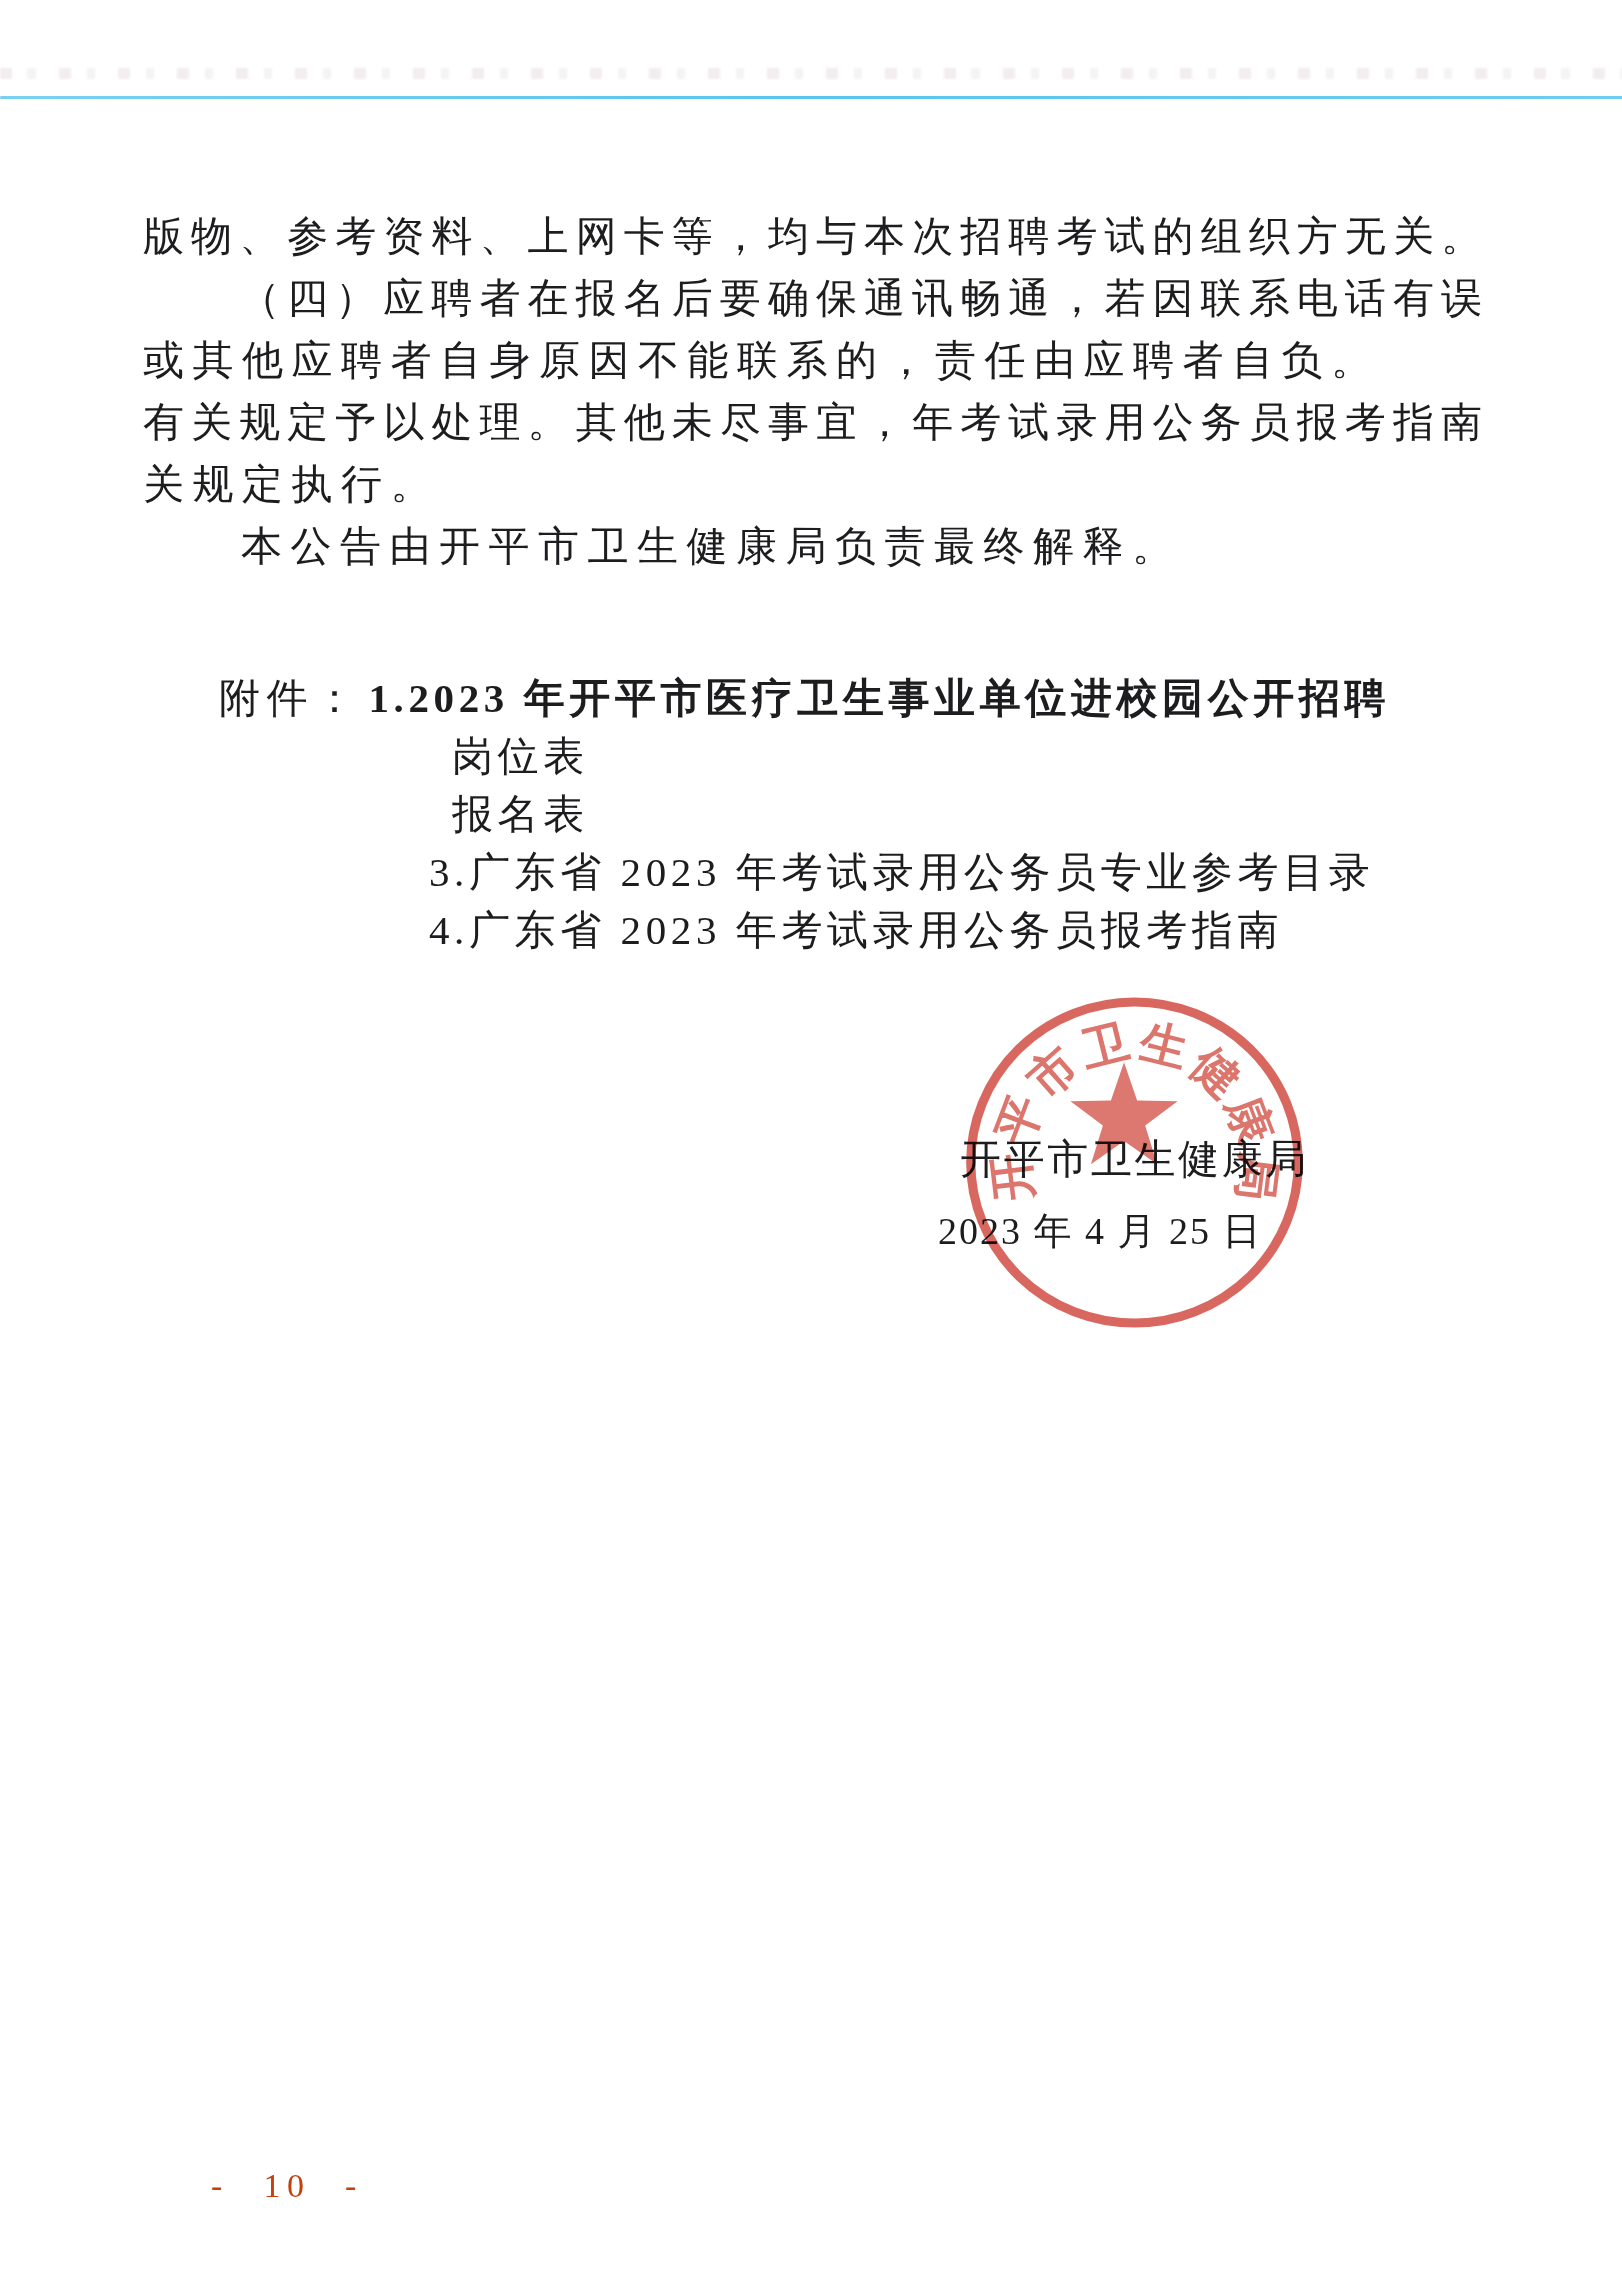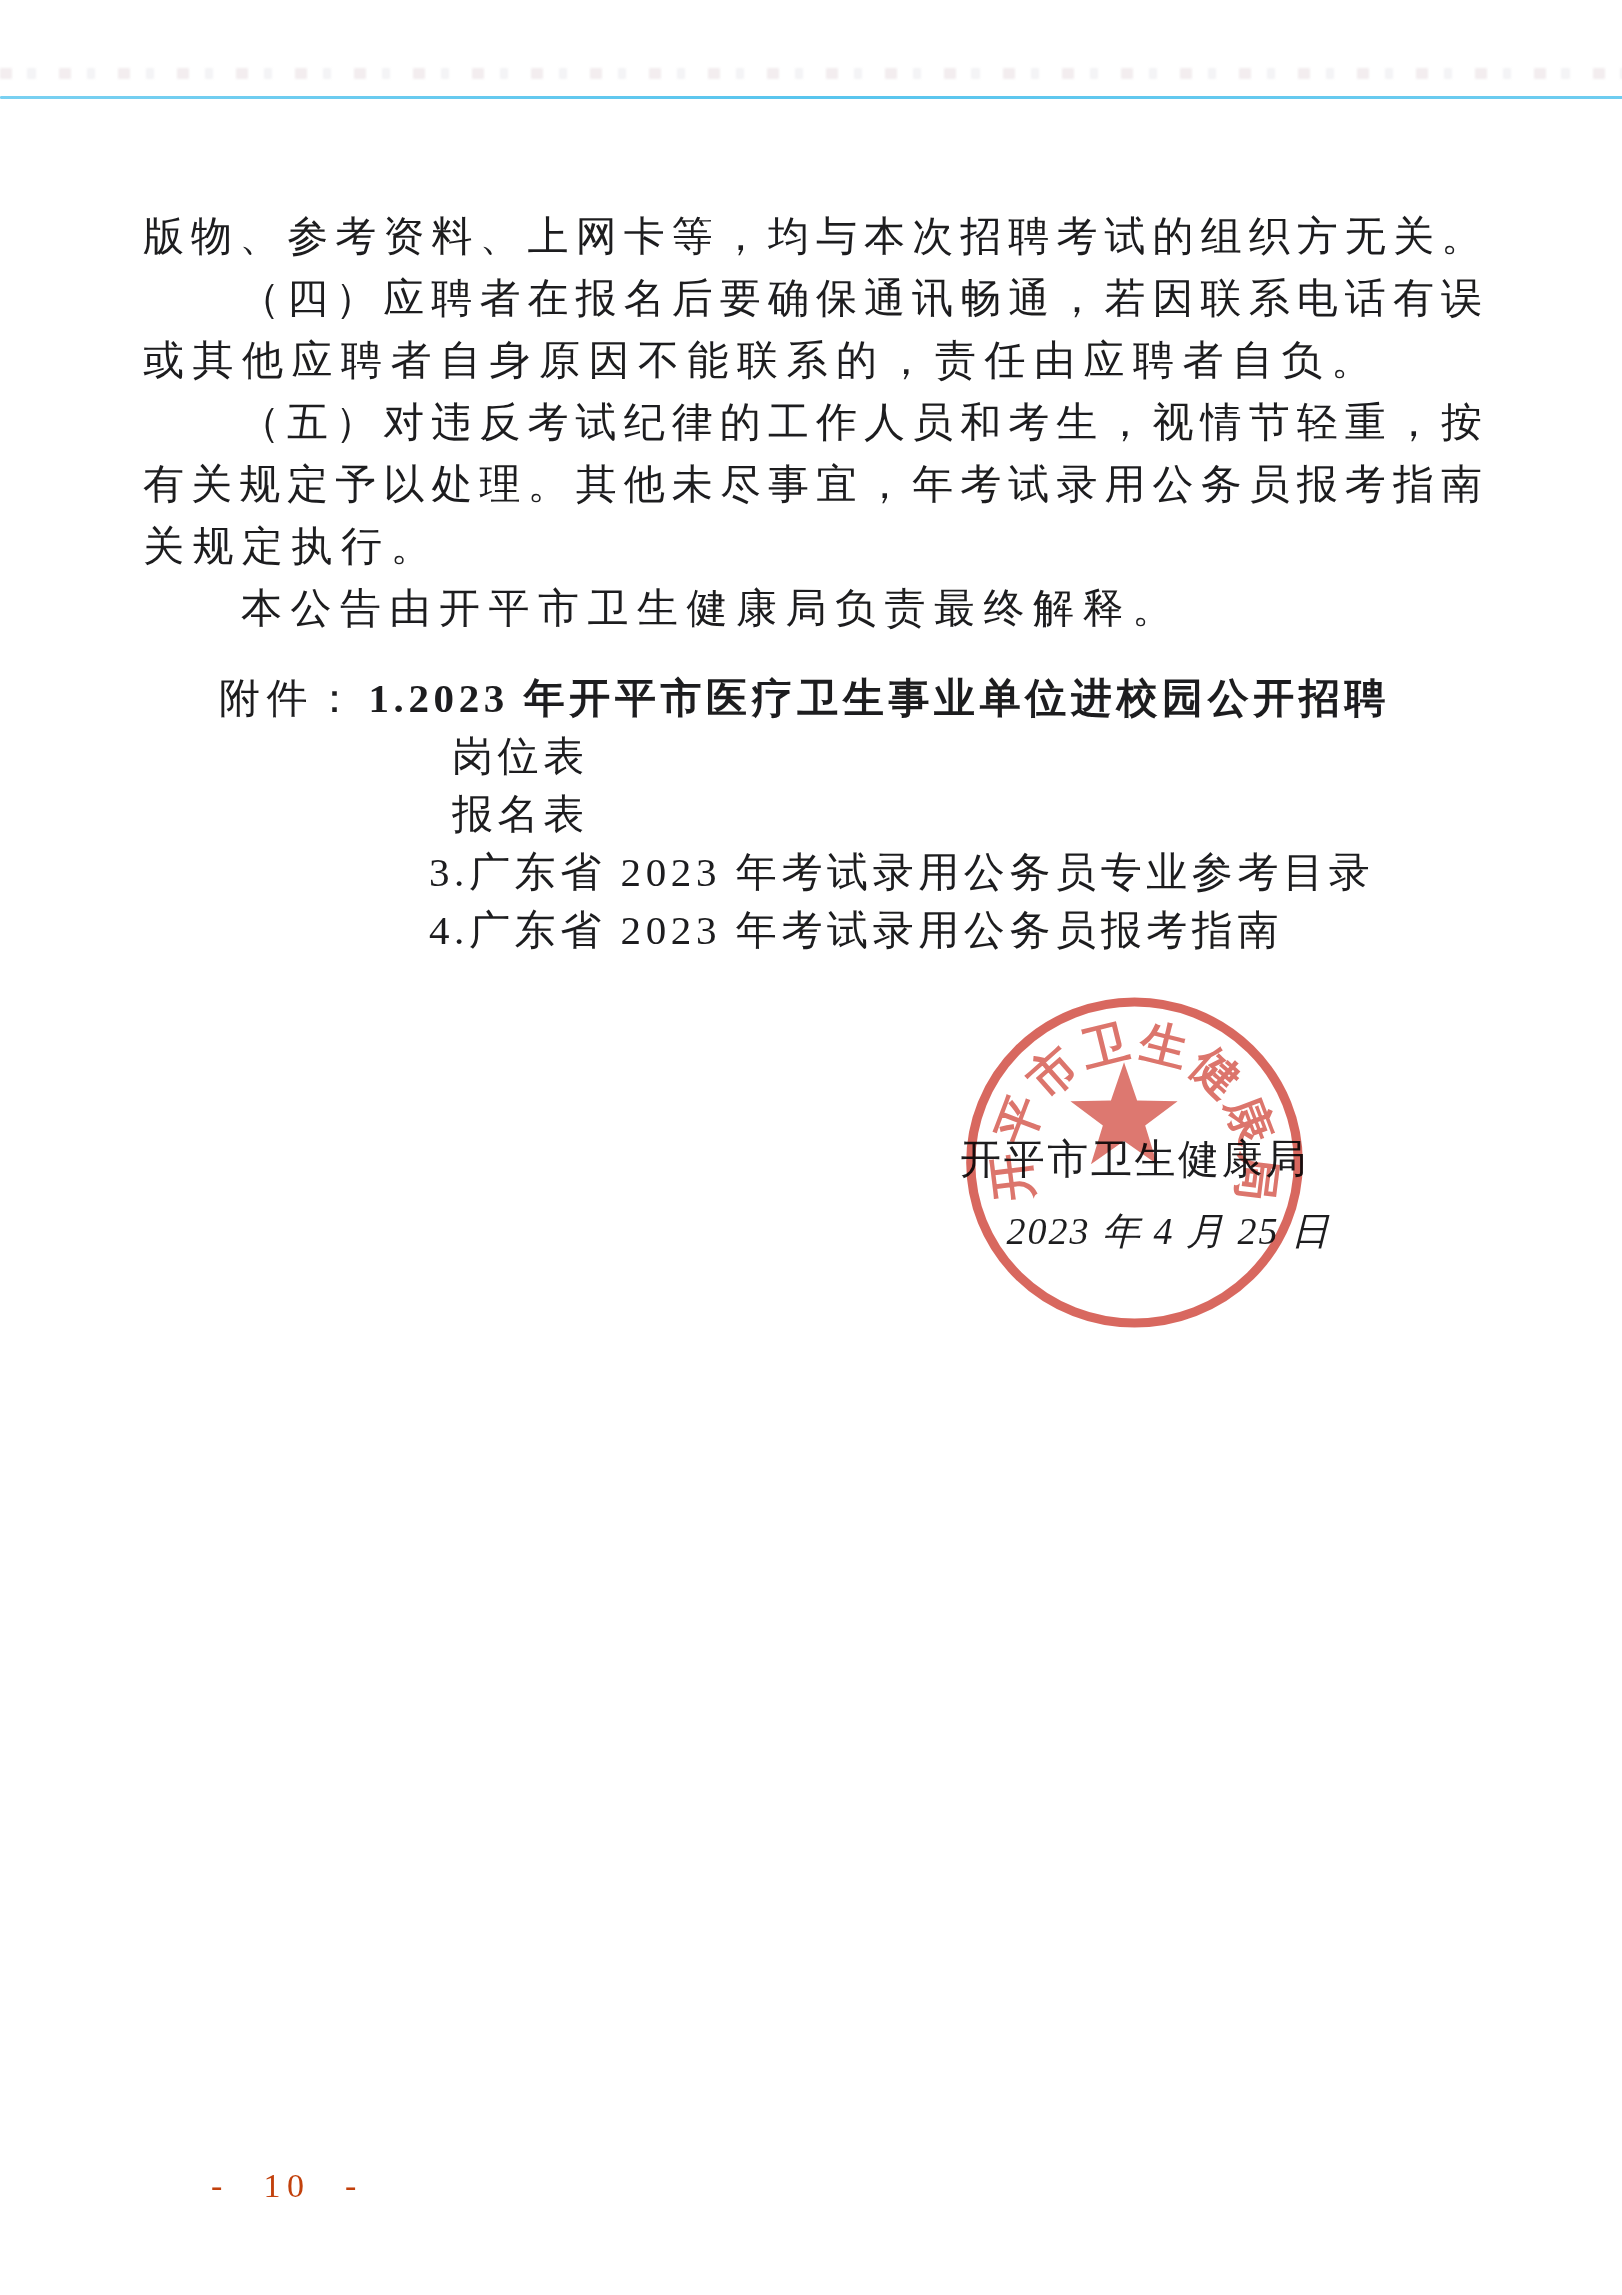--- a/index.html
+++ b/index.html
@@ -49,23 +49,22 @@
   .att-cont{padding-left:286px;}   
   .att-wrap{padding-left:309px;}   
   
   .sign-org{
     position:absolute;left:938px;top:1134px;width:393px;
     text-align:center;font-size:41px;line-height:50px;letter-spacing:2.6px;
     white-space:nowrap;
   }
   .sign-date{
     position:absolute;left:938px;top:1208px;width:393px;
-    text-align:right;font-size:38px;line-height:47px;letter-spacing:2px;
+    text-align:left;font-size:38px;line-height:47px;letter-spacing:2px;
     white-space:nowrap;
-    font-style:italic;
   }
   
   .seal{
     position:absolute;left:938px;top:966px;width:393px;height:393px;
     mix-blend-mode:multiply;opacity:.82;
   }
   
   .page-number{
     position:absolute;left:211px;top:2167px;
     font-size:34px;letter-spacing:6.5px;word-spacing:19.6px;color:#c2410c;
@@ -82,21 +81,20 @@
 
   <div class="body-text" id="body-text">
       <div>
         <div class="line fit">版物、参考资料、上网卡等，均与本次招聘考试的组织方无关。</div>
       </div>
       <div>
         <div class="line fit indent1">（四）应聘者在报名后要确保通讯畅通，若因联系电话有误</div>
         <div class="line">或其他应聘者自身原因不能联系的，责任由应聘者自负。</div>
       </div>
       <div>
-        <div class="line fit indent1">（五）对违反考试纪律的工作人员和考生，视情节轻重，按</div>
         <div class="line fit">有关规定予以处理。其他未尽事宜，年考试录用公务员报考指南</div>
         <div class="line">关规定执行。</div>
       </div>
       <div>
         <div class="line indent2">本公告由开平市卫生健康局负责最终解释。</div>
       </div>
     </div>
 
   <div class="attachments" id="attachments">
       <div class="att-row"><span class="att-label">附件：</span><span class="att-first">1.2023 年开平市医疗卫生事业单位进校园公开招聘</span></div>

